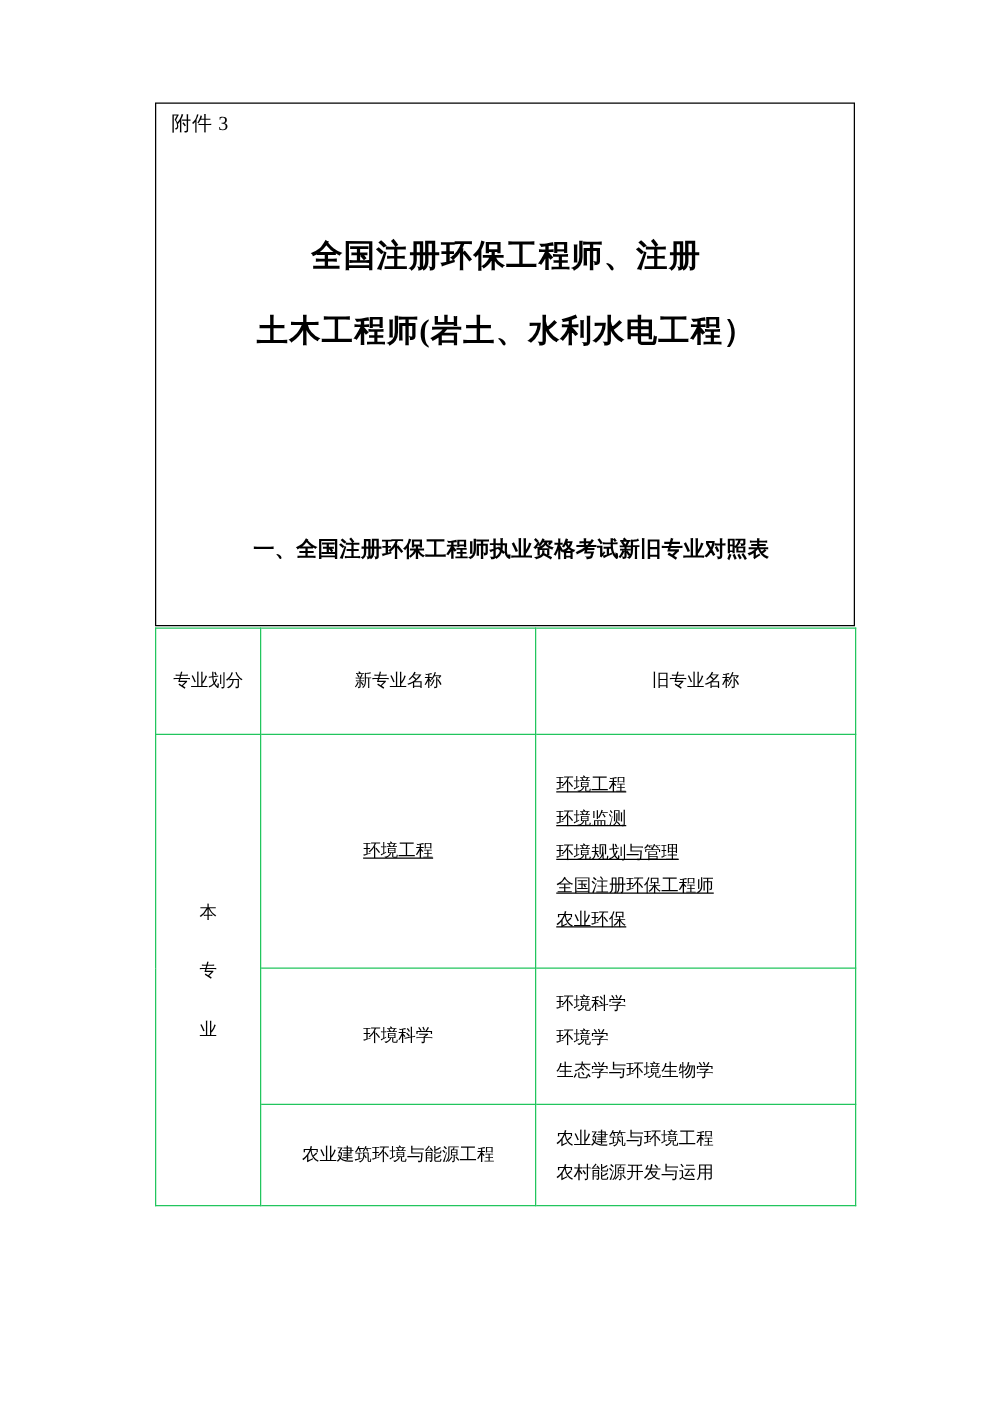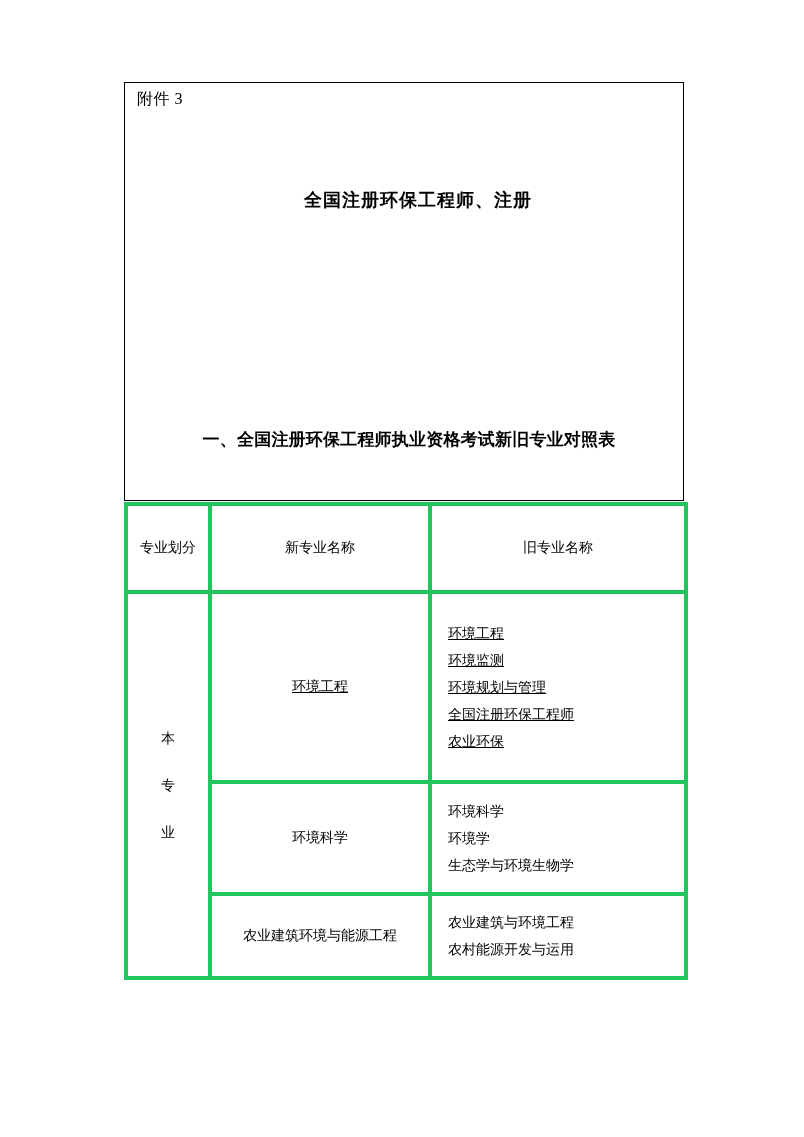--- a/index.html
+++ b/index.html
@@ -36,26 +36,26 @@
   .attachment-label {
     position: absolute;
     left: 12px;
     top: 6px;
     font-size: 16px;
     font-family: "Liberation Serif", serif;
     letter-spacing: 0.5px;
   }
   .doc-title {
     position: absolute;
-    left: 13px;
+    left: 0;
     width: 560px;
     text-align: center;
     font-family: "Liberation Serif", serif;
     font-weight: bold;
-    font-size: 18px;
+    font-size: 25px;
     letter-spacing: 1px;
   }
   .doc-title.l1 { top: 105px; }
   .doc-title.l2 { top: 165px; }
   .doc-title.l3 { top: 225px; }
   .section-heading {
     position: absolute;
     left: 14px;
     width: 540px;
     top: 345px;
@@ -68,21 +68,21 @@
   
   .compare-table {
     position: absolute;
     left: 124px;
     top: 502px;
     width: 560px;
     border-collapse: collapse;
     table-layout: fixed;
   }
   .compare-table td, .compare-table th {
-    border: 4px solid #22c55e;
+    border: 1px solid #22c55e;
     font-size: 14px;
     font-weight: normal;
     font-family: "Liberation Sans", sans-serif;
     vertical-align: middle;
     padding: 0;
   }
   .col-div { width: 84px; }
   .col-new { width: 220px; }
   .col-old { width: 256px; }
 
@@ -116,20 +116,21 @@
   }
 </style>
 </head>
 <body>
 
 <div class="page">
 
   <div class="header-frame">
     <div class="attachment-label">附件 3</div>
     <div class="doc-title l1">全国注册环保工程师、注册</div>
+    <div class="doc-title l2">土木工程师(岩土、水利水电工程）</div>
     <div class="section-heading">一、全国注册环保工程师执业资格考试新旧专业对照表</div>
   </div>
 
   <table class="compare-table">
     <colgroup>
       <col class="col-div">
       <col class="col-new">
       <col class="col-old">
     </colgroup>
     <thead>

